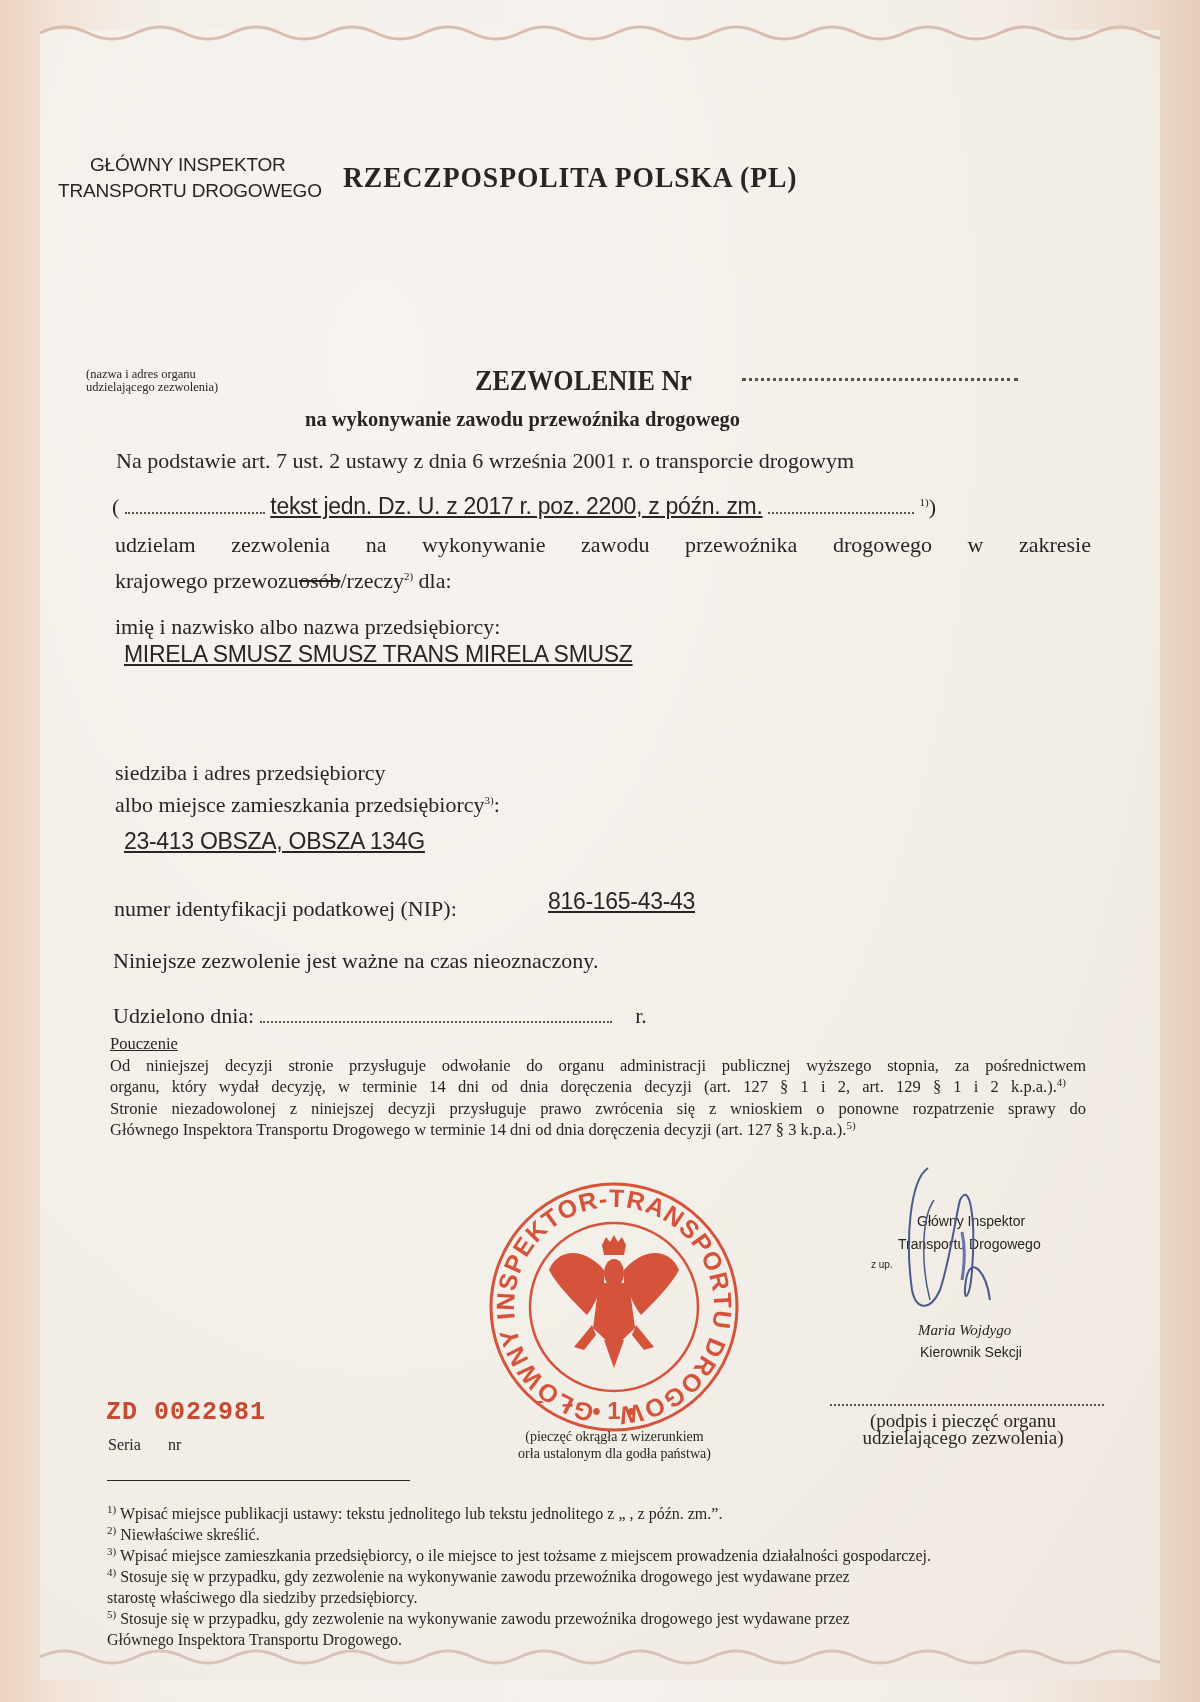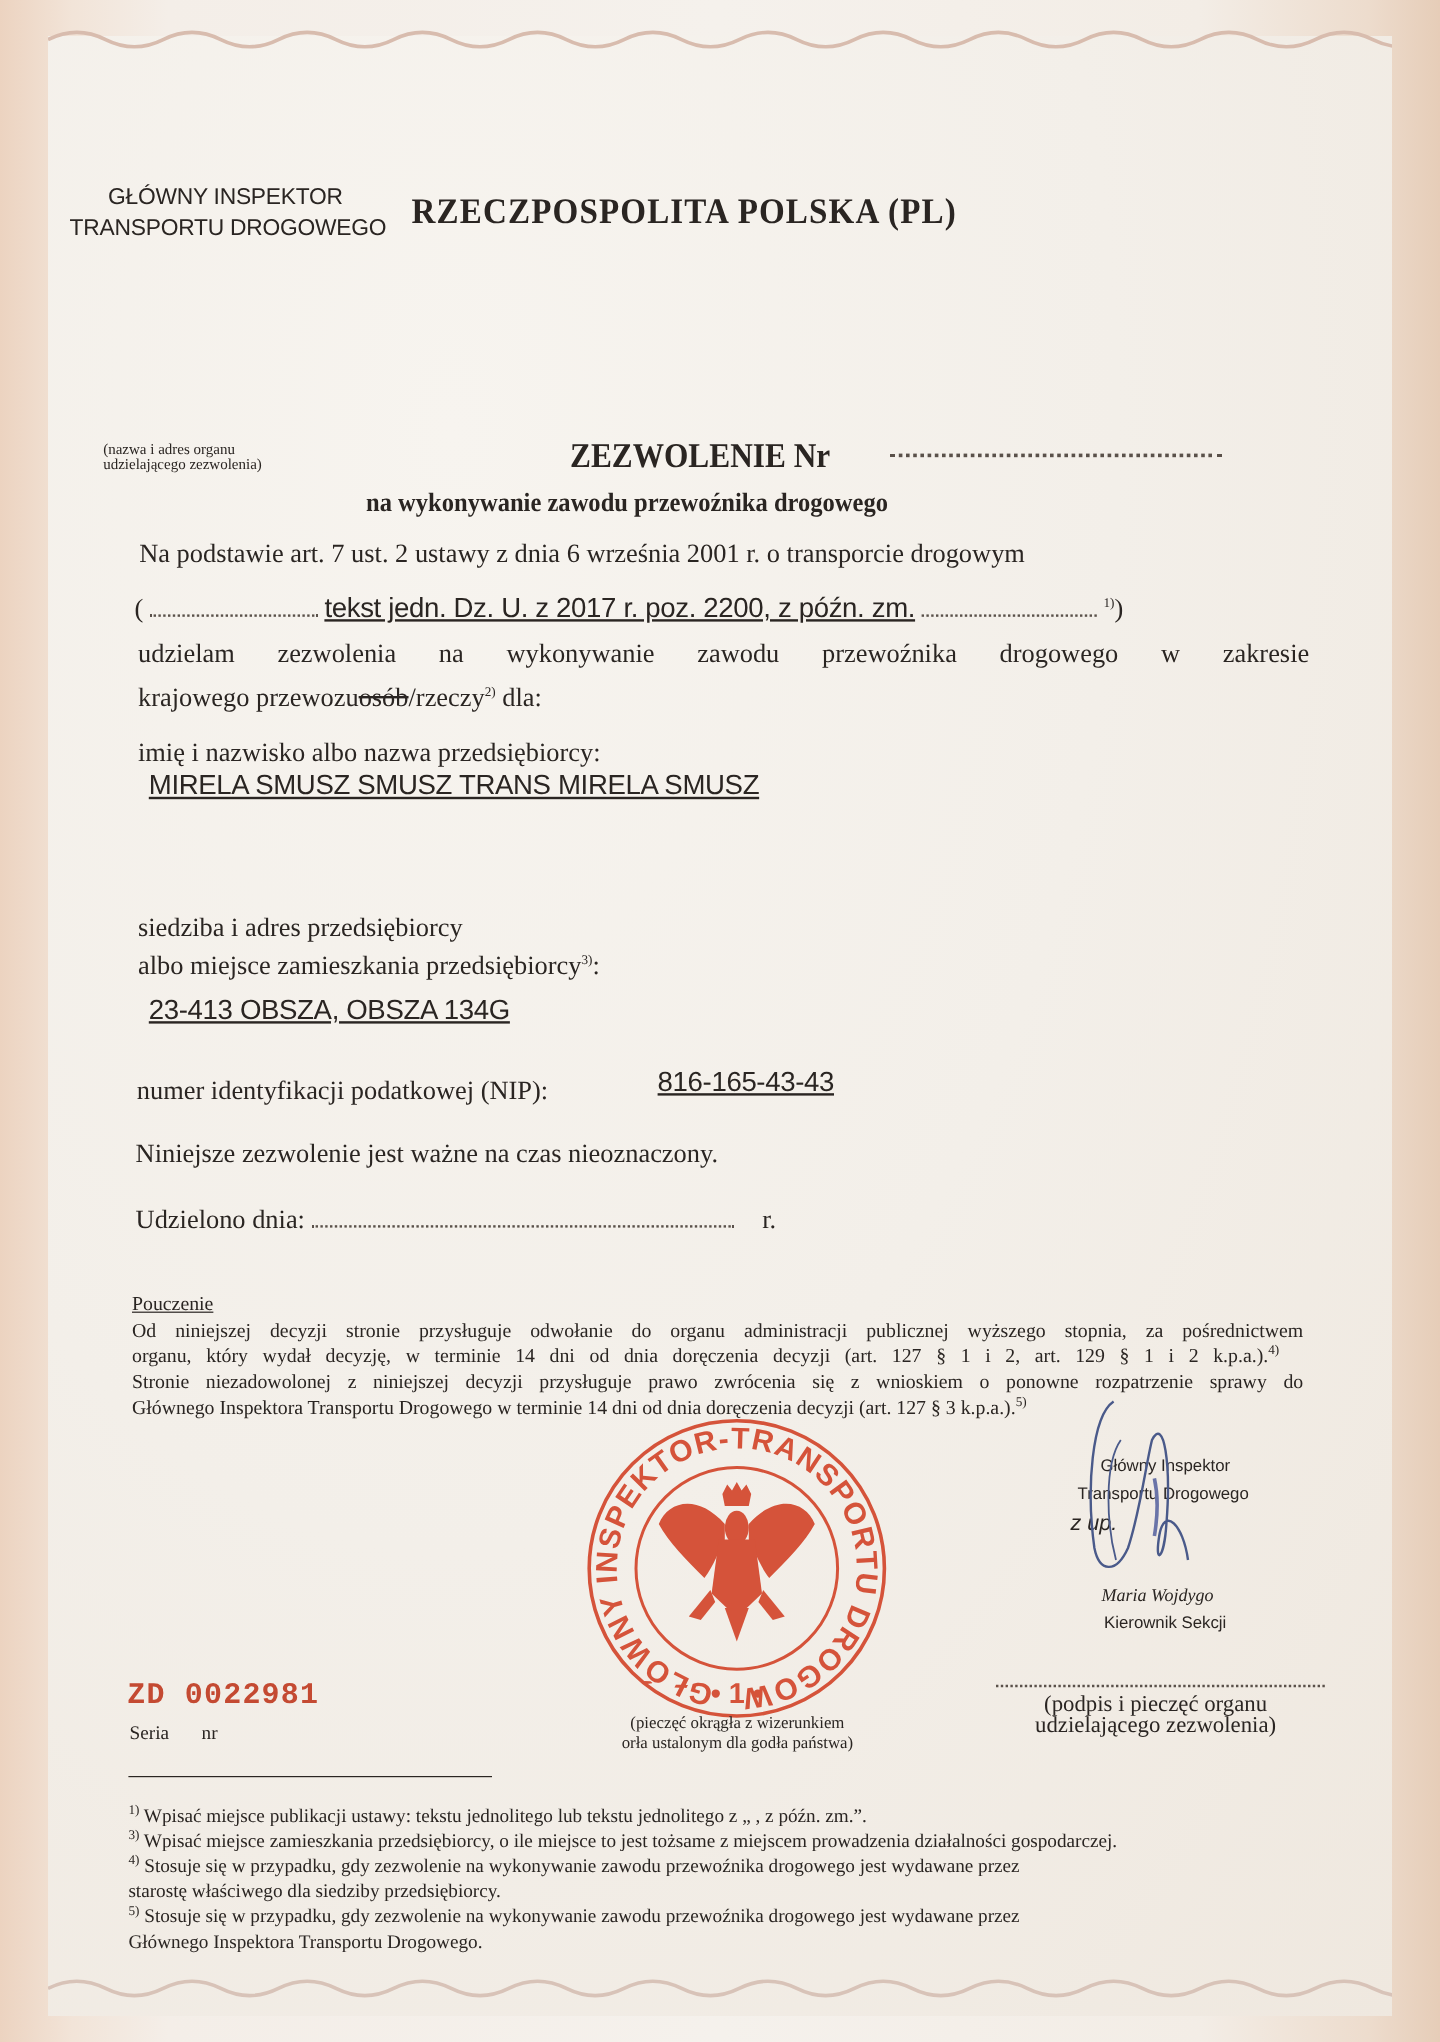--- a/index.html
+++ b/index.html
@@ -23,21 +23,21 @@
     .organ-note { left:86px; top:368px; font-size:12.5px; line-height:13px; }
     .title { left:475px; top:364px; font-size:29px; font-weight:bold; transform:scaleX(0.9); transform-origin:left; }
     .title-dots { left:742px; top:378px; width:276px; border-bottom:3px dotted #5a514a; }
     .subtitle { left:305px; top:406px; font-size:22px; font-weight:bold; transform:scaleX(0.93); transform-origin:left; }
     .body-line { font-size:22px; }
     .fill-sans { font-family:"Liberation Sans", sans-serif; font-size:23px; letter-spacing:-0.3px;text-decoration:underline; }
     .dotted-fill { border-bottom:2px dotted #5a514a; }
     sup { font-size:11px; line-height:0; vertical-align:super; }
     .strike { text-decoration:line-through; text-decoration-thickness:2px; }
     .just { width:976px; text-align:justify; text-align-last:justify; }
-    .small { font-size:16.5px;margin-top:43px; }
+    .small { font-size:16.5px; }
     .seal { left:487px; top:1175px; width:255px; height:265px; }
     .sig { left:890px; top:1160px; width:180px; height:170px; }
     .serial { left:106px; top:1398px; font-family:"Liberation Mono", monospace; font-size:25px; font-weight:bold; color:#c44a32; letter-spacing:1px; }
     .seria-line { left:107px; top:1480px; width:303px; border-top:1.5px solid #2a2522; }
     .fn { font-size:16px; line-height:21px;margin-top:20px; }
   </style>
 </head>
 <body>
 
 <div class="page-bg"></div>
@@ -124,21 +124,21 @@
     <path d="M117,165 l10,28 l10,-28 z"></path>
   </g>
 </svg>
 <div class="abs" style="left:487px; top:1428px; width:255px; text-align:center; font-size:14px; line-height:17px;">
   <div>(pieczęć okrągła z wizerunkiem</div>
   <div>orła ustalonym dla godła państwa)</div>
 </div>
 
 <div class="abs sans" style="left:917px; top:1213px; font-size:14px;">Główny Inspektor</div>
 <div class="abs sans" style="left:898px; top:1236px; font-size:14px;">Transportu Drogowego</div>
-<div class="abs sans" style="left:892px; top:1259px; font-size:18px;font-style:italic;">z up.</div>
+<div class="abs sans" style="left:871px; top:1259px; font-size:10px;">z up.</div>
 <svg class="abs sig" viewBox="0 0 180 170">
   <path d="M38,8 C20,20 15,80 22,130 C26,150 40,152 50,130 C60,100 65,60 70,40 C80,20 86,60 82,110 C80,140 72,145 76,120 C80,95 96,110 100,140" fill="none" stroke="#4a5a8a" stroke-width="2"></path>
   <path d="M44,40 C30,60 32,110 40,140" fill="none" stroke="#4a5a8a" stroke-width="1.5"></path>
   <path d="M72,72 C76,90 74,108 72,120" fill="none" stroke="#6a74a8" stroke-width="3"></path>
 </svg>
 <div class="abs" style="left:918px; top:1322px; font-size:15px; font-style:italic;">Maria Wojdygo</div>
 <div class="abs sans" style="left:920px; top:1344px; font-size:14px;text-align:right;">Kierownik Sekcji</div>
 
 <div class="abs" style="left:830px; top:1404px; width:274px; border-top:2px dotted #5a514a;"></div>
 <div class="abs" style="left:843px; top:1412px; width:240px; text-align:center; font-size:19px; line-height:17px;">
@@ -146,18 +146,19 @@
   <div>udzielającego zezwolenia)</div>
 </div>
 
 <div class="abs serial">ZD 0022981</div>
 <div class="abs" style="left:108px; top:1436px; font-size:16px;">Seria</div>
 <div class="abs" style="left:168px; top:1436px; font-size:16px;">nr</div>
 <div class="abs seria-line"></div>
 
 <div class="abs fn" style="left:107px; top:1483px;">
   <div><sup>1)</sup> <span>Wpisać miejsce publikacji ustawy: tekstu jednolitego lub tekstu jednolitego  z „ , z  późn. zm.”.</span></div>
+  <div><sup>2)</sup> <span>Niewłaściwe skreślić.</span></div>
   <div><sup>3)</sup> <span>Wpisać miejsce zamieszkania przedsiębiorcy, o ile miejsce to jest tożsame z miejscem prowadzenia działalności gospodarczej.</span></div>
   <div><sup>4)</sup> <span>Stosuje się w przypadku, gdy zezwolenie na wykonywanie zawodu przewoźnika drogowego jest wydawane przez</span></div>
   <div>starostę właściwego dla siedziby przedsiębiorcy.</div>
   <div><sup>5)</sup> <span>Stosuje się w przypadku, gdy zezwolenie na wykonywanie zawodu przewoźnika drogowego jest wydawane przez</span></div>
   <div>Głównego Inspektora Transportu Drogowego.</div>
 </div>
 
 </body></html>

